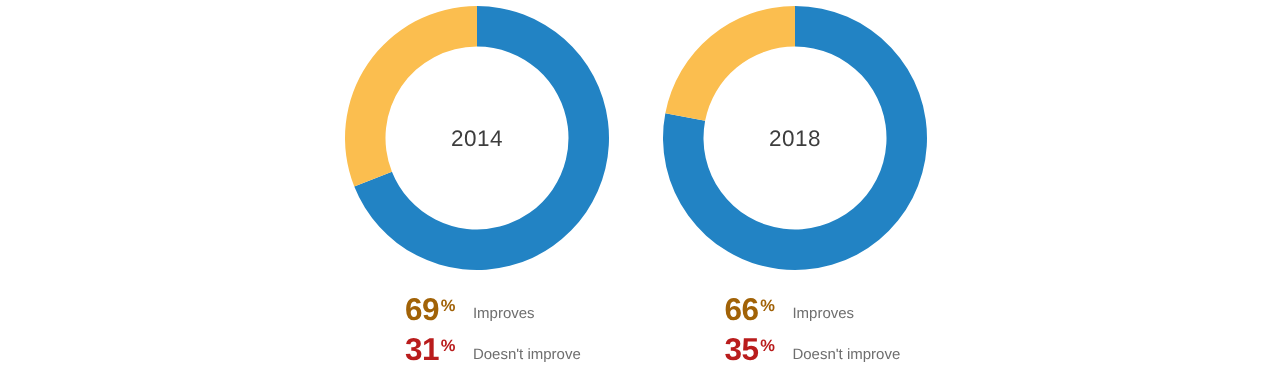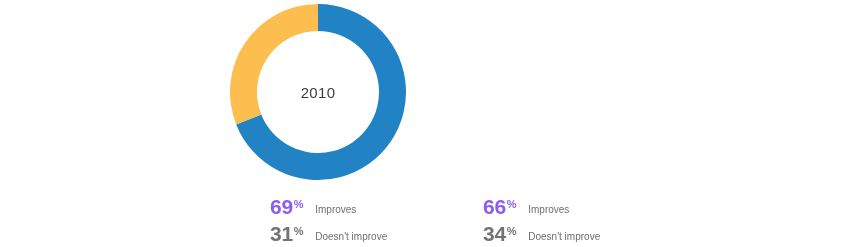--- a/index.html
+++ b/index.html
@@ -66,68 +66,79 @@
     top: -6px;
   }
   .legend-label {
     font-size: 10px;
     color: #6e6e6e;
     margin-left: 12px;
     white-space: nowrap;
     position: relative;
     top: -1px;
   }
-  .v-improves { color: #8b5cf6; }
-  .v-noimprove { color: #737373; }
+  .v-improves { color: #a16207; }
+  .v-noimprove { color: #b91c1c; }
 </style>
 </head>
 <body>
 
 <div class="chart-stage">
 
   <div class="donut-group" style="left:228px; top:2px; width:180px; height:180px;">
     <svg class="donut-svg" width="180" height="180" viewBox="0 0 180 180">
 
       <path fill="#2283c4" d="M 90 2 A 88 88 0 1 1 8.18 122.39 L 33.28 112.46 A 61 61 0 1 0 90 29 Z"></path>
 
       <path fill="#fbbe4f" d="M 8.18 122.39 A 88 88 0 0 1 90 2 L 90 29 A 61 61 0 0 0 33.28 112.46 Z"></path>
     </svg>
     <div class="donut-center-label">
-      <span>2010</span>
+      <span>2014</span>
     </div>
   </div>
 
   <div class="legend" style="left:270px; top:196px;">
     <div class="legend-row">
       <span class="legend-value v-improves">
         <span>69</span>
           <span class="legend-pct">%</span>
       </span>
       <span class="legend-label">Improves</span>
     </div>
     <div class="legend-row">
       <span class="legend-value v-noimprove">
         <span>31</span>
           <span class="legend-pct">%</span>
       </span>
       <span class="legend-label">Doesn't improve</span>
     </div>
   </div>
 
+  <div class="donut-group" style="left:440px; top:2px; width:180px; height:180px;">
+    <svg class="donut-svg" width="180" height="180" viewBox="0 0 180 180">
+
+      <path fill="#2283c4" d="M 90 2 A 88 88 0 1 1 3.56 73.51 L 30.08 78.57 A 61 61 0 1 0 90 29 Z"></path>
+
+      <path fill="#fbbe4f" d="M 3.56 73.51 A 88 88 0 0 1 90 2 L 90 29 A 61 61 0 0 0 30.08 78.57 Z"></path>
+    </svg>
+    <div class="donut-center-label">
+      <span>2018</span>
+    </div>
+  </div>
 
   <div class="legend" style="left:483px; top:196px;">
     <div class="legend-row">
       <span class="legend-value v-improves">
         <span>66</span>
           <span class="legend-pct">%</span>
       </span>
       <span class="legend-label">Improves</span>
     </div>
     <div class="legend-row">
       <span class="legend-value v-noimprove">
-        <span>34</span>
+        <span>35</span>
           <span class="legend-pct">%</span>
       </span>
       <span class="legend-label">Doesn't improve</span>
     </div>
   </div>
 
 </div>
 
 </body></html>

